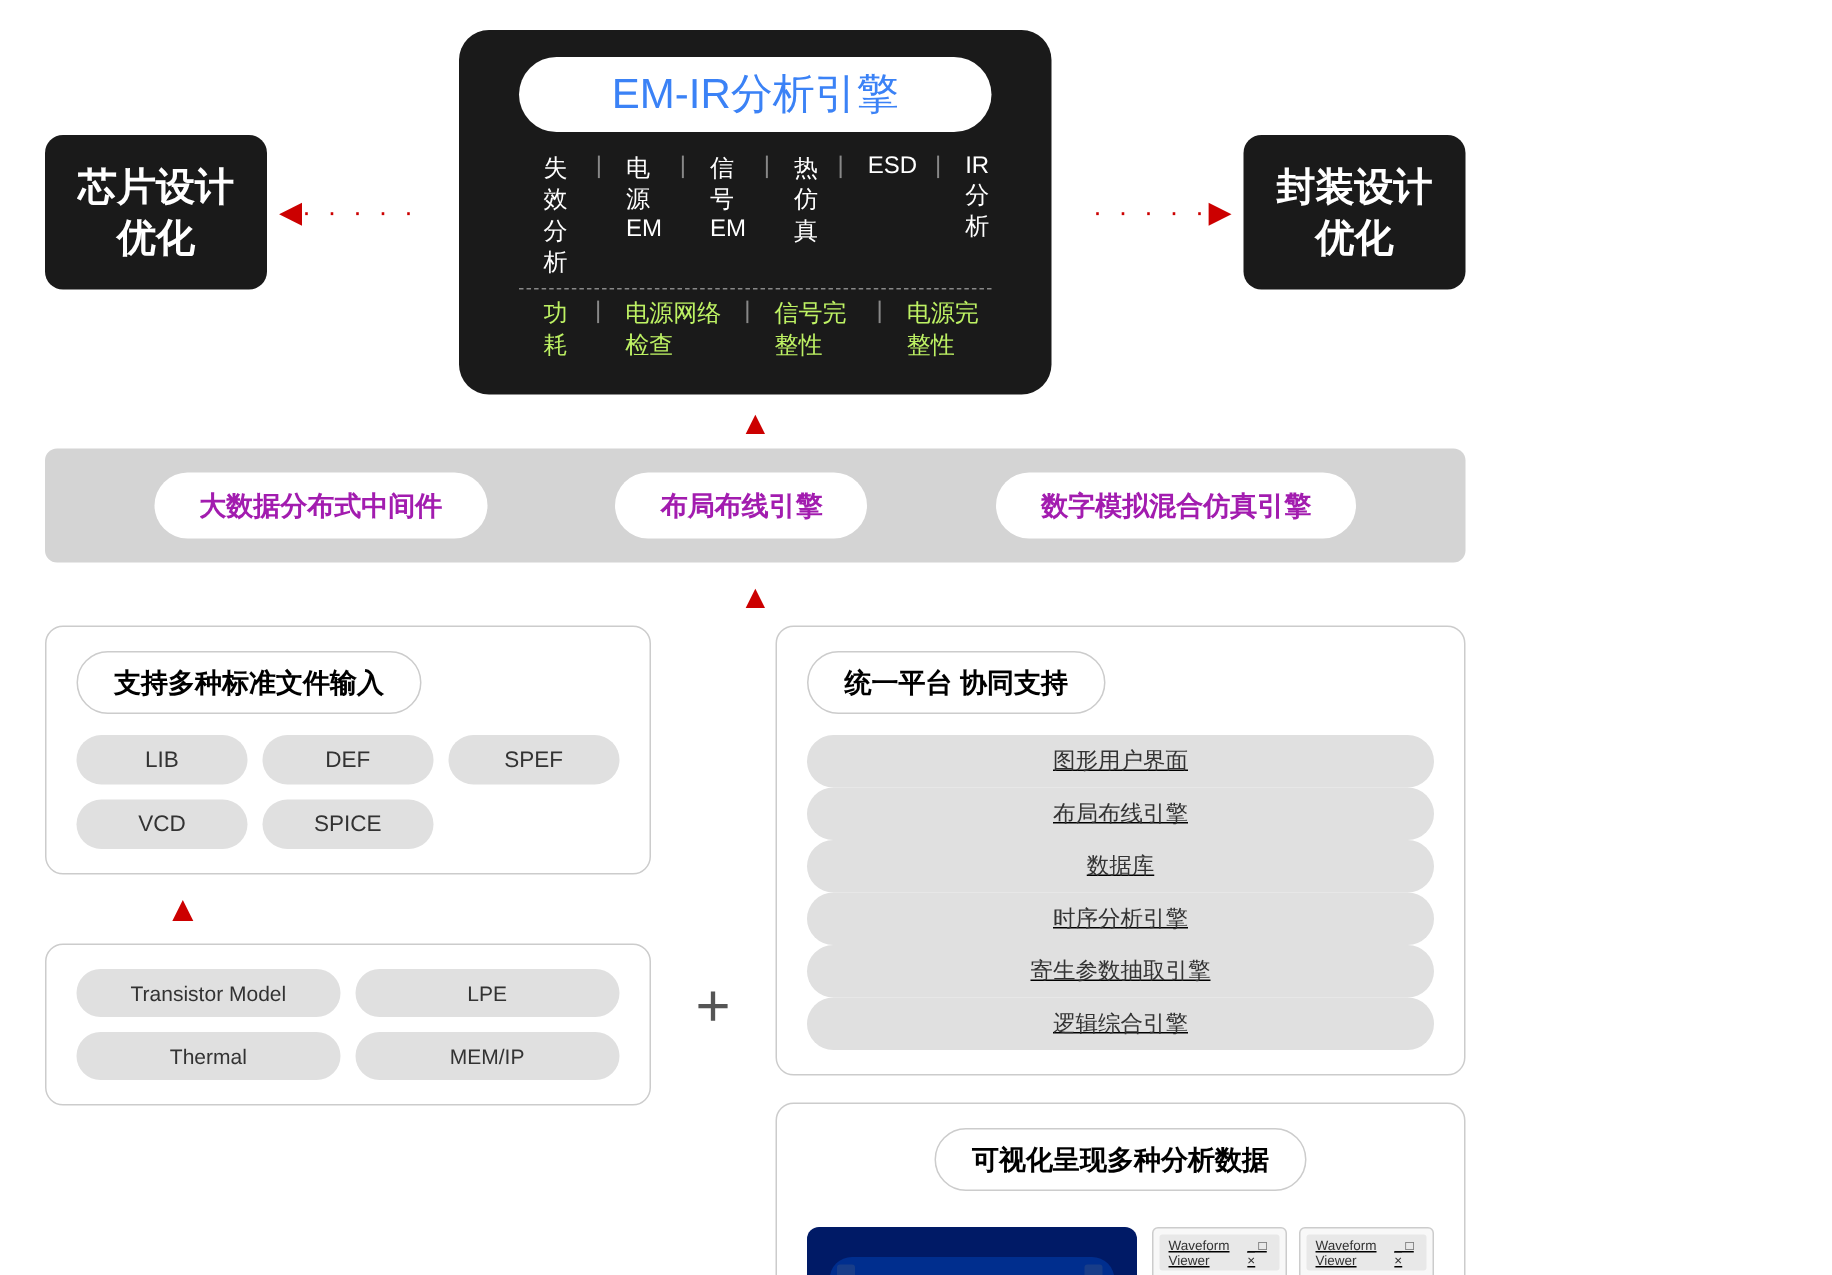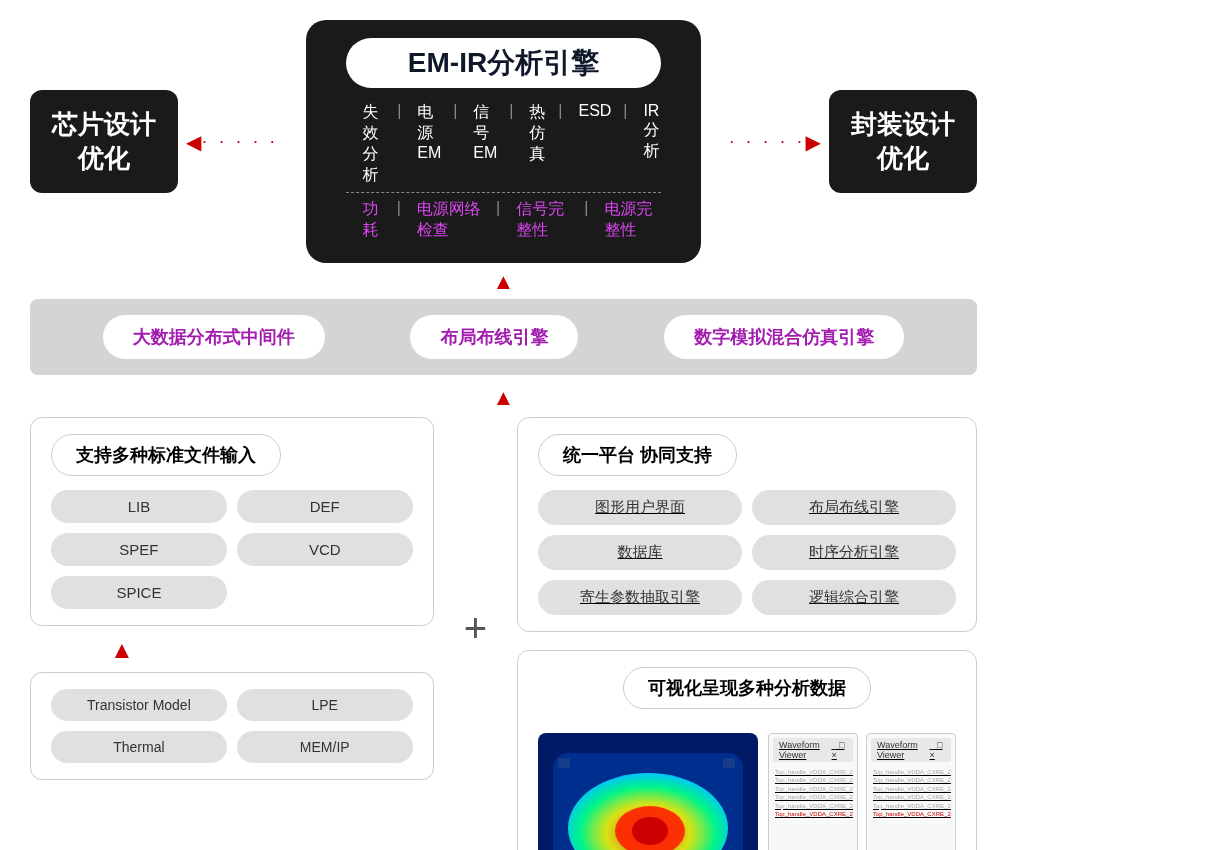--- a/index.html
+++ b/index.html
@@ -66,38 +66,38 @@
       border-radius: 30px;
       text-align: center;
       padding: 6px 30px;
       margin-bottom: 14px;
       display: inline-block;
       width: 100%;
     }
 
     .em-ir-title {
       font-size: 28px;
-      font-weight: bold;
-      color: #0f172a;
+      font-weight: normal;
+      color: #3b82f6;
     }
 
     .em-ir-features-row1 {
       display: flex;
       justify-content: center;
       gap: 0;
       color: #fff;
       font-size: 16px;
       margin-bottom: 6px;
     }
 
     .em-ir-features-row2 {
       display: flex;
       justify-content: center;
       gap: 0;
-      color: #d946ef;
+      color: #bef264;
       font-size: 16px;
       border-top: 1px dashed #888;
       padding-top: 6px;
     }
 
     .feature-item {
       padding: 0 16px;
       position: relative;
     }
 
@@ -146,21 +146,21 @@
       border: 1.5px solid #ccc;
       padding: 8px 24px;
       font-size: 18px;
       font-weight: bold;
       display: inline-block;
       margin-bottom: 14px;
     }
 
     .format-grid {
       display: grid;
-      grid-template-columns: repeat(2, 1fr);
+      grid-template-columns: repeat(3, 1fr);
       gap: 10px;
     }
 
     .format-pill {
       background: #e0e0e0;
       border-radius: 20px;
       padding: 8px 0;
       text-align: center;
       font-size: 15px;
       color: #333;
@@ -192,22 +192,21 @@
       border: 1.5px solid #ccc;
       padding: 8px 24px;
       font-size: 18px;
       font-weight: bold;
       display: inline-block;
       margin-bottom: 14px;
     }
 
     .platform-grid {
       display: grid;
-      grid-template-columns: repeat(2, 1fr);
-      gap: 10px;
+      grid-template-columns: repeat(1, 1fr);
     }
 
     .platform-pill {
       background: #e0e0e0;
       border-radius: 20px;
       padding: 8px 0;
       text-align: center;
       font-size: 15px;
       color: #333;
     }

